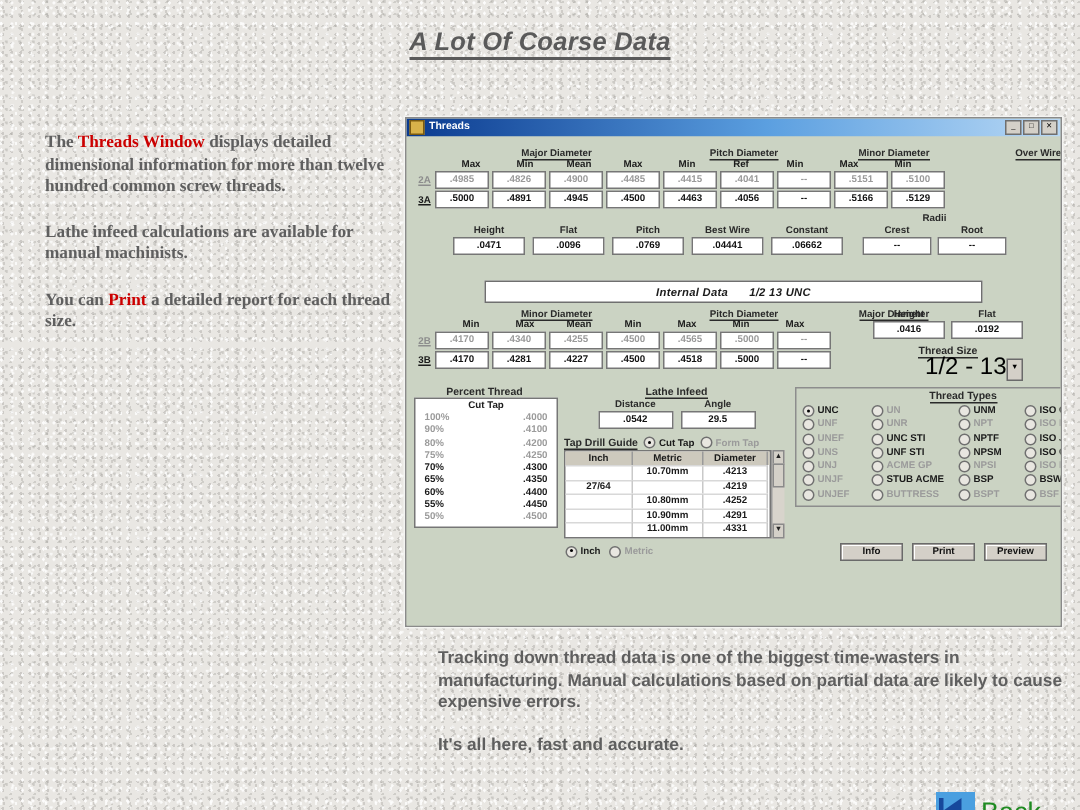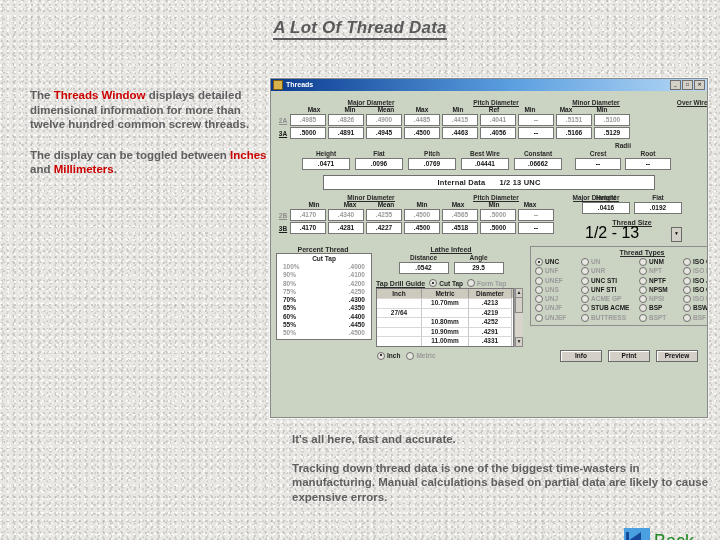--- a/index.html
+++ b/index.html
@@ -30,21 +30,21 @@
   #page-title {
     top:18px; left:0; width:720px; text-align:center;
     font-size:17px; font-weight:bold; font-style:italic;
     color:#5a5a5a; letter-spacing:.2px;
   }
   #page-title span.u {
     border-bottom:2px solid #5a5a5a; padding-bottom:1px;
   }
 
   
-  #left-col { top:88px; left:30px; width:240px; }
+  #left-col { top:88px; left:30px; width:240px;font-family:Liberation Serif, serif; }
   .para {
     font-size:11.5px; font-weight:bold; color:#5f5f5f;
     line-height:14.5px; margin-bottom:16px;
   }
   .hl { color:#cc0000; }
 
   
   #bottom-col { top:432px; left:292px; width:420px; }
   #bottom-col .para { margin-bottom:14px; }
 
@@ -189,31 +189,32 @@
     font-size:6.5px; font-weight:bold; color:#111; text-align:center;
     padding:1.5px 0; width:40px;
   }
 </style>
 </head>
 <body>
 
 <div id="texture"></div>
 
 <div class="layer" id="page-title">
-  <span class="u">A Lot Of Thread Data</span>
+  <span class="u">A Lot Of Coarse Data</span>
 </div>
 
 <div class="layer" id="left-col">
     <div class="para"><span>The </span><span class="hl">Threads Window</span><span> displays detailed dimensional information for more than twelve hundred common screw threads.</span></div>
-    <div class="para"><span>The display can be toggled between </span><span class="hl">Inches</span><span> and </span><span class="hl">Millimeters</span><span>.</span></div>
+    <div class="para"><span>Lathe infeed calculations are available for manual machinists.</span></div>
+    <div class="para"><span>You can </span><span class="hl">Print</span><span> a detailed report for each thread size.</span></div>
   </div>
 
 <div class="layer" id="bottom-col">
+    <div class="para"><span>Tracking down thread data is one of the biggest time-wasters in manufacturing.  Manual calculations based on partial data are likely to cause expensive errors.</span></div>
     <div class="para"><span>It's all here, fast and accurate.</span></div>
-    <div class="para"><span>Tracking down thread data is one of the biggest time-wasters in manufacturing.  Manual calculations based on partial data are likely to cause expensive errors.</span></div>
   </div>
 
 <div class="layer" id="back-wrap">
   <div id="back-icon">
     <div class="bar"></div>
       <div class="tri"></div>
   </div>
   <div id="back-label">Back</div>
 </div>
 
@@ -308,21 +309,21 @@
               <div class="box">--</div>
             </div>
             <div class="field" style="width: 46px; margin: 0px;">
               <div class="lbl">Root</div>
               <div class="box">--</div>
             </div>
           </div>
         </div>
       </div>
 
-    <div class="bannerbox" style="margin-top:5px;">
+    <div class="bannerbox" style="margin-top:17px;font-style:italic;">
       <span>Internal Data</span><span class="sz">1/2  13  UNC</span>
     </div>
 
     <div style="display:flex;">
       <div style="flex:none;width:300px;">
         <div id="int-groups" class="grouphdr">
             <div style="width: 20px; flex: 0 0 auto;"></div>
             <div class="g" style="width: 150px; flex: 0 0 auto;"><span>Minor Diameter</span></div>
             <div class="g" style="width: 100px; flex: 0 0 auto;"><span>Pitch Diameter</span></div>
             <div class="g" style="width: 100px; flex: 0 0 auto;"><span>Major Diameter</span></div>
@@ -367,21 +368,21 @@
             <div class="box">.0416</div>
           </div>
           <div class="field" style="width:48px;margin:0;">
             <div class="lbl">Flat</div>
             <div class="box">.0192</div>
           </div>
         </div>
         <div style="margin-top:5px;text-align:center;">
           <div class="secttitle u"><span>Thread Size</span></div>
           <div style="display:flex;margin-top:1px;">
-            <div class="box" style="flex:1;text-align:left;padding-left:3px;height:11px;line-height:11px;">1/2 - 13</div>
+            <div class="box" style="flex:1;text-align:right;padding-left:3px;height:11px;line-height:11px;">1/2 - 13</div>
             <div style="width:9px;height:13px;background:#d4d0c8;border:1px solid #6a6a6a;font-size:5px;line-height:11px;text-align:center;">▼</div>
           </div>
         </div>
       </div>
     </div>
 
     <div style="display:flex;margin-top:4px;gap:4px;">
 
       <div style="flex:none;">
         <div class="secttitle" style="text-align:center;width:94px;">Percent Thread</div>

